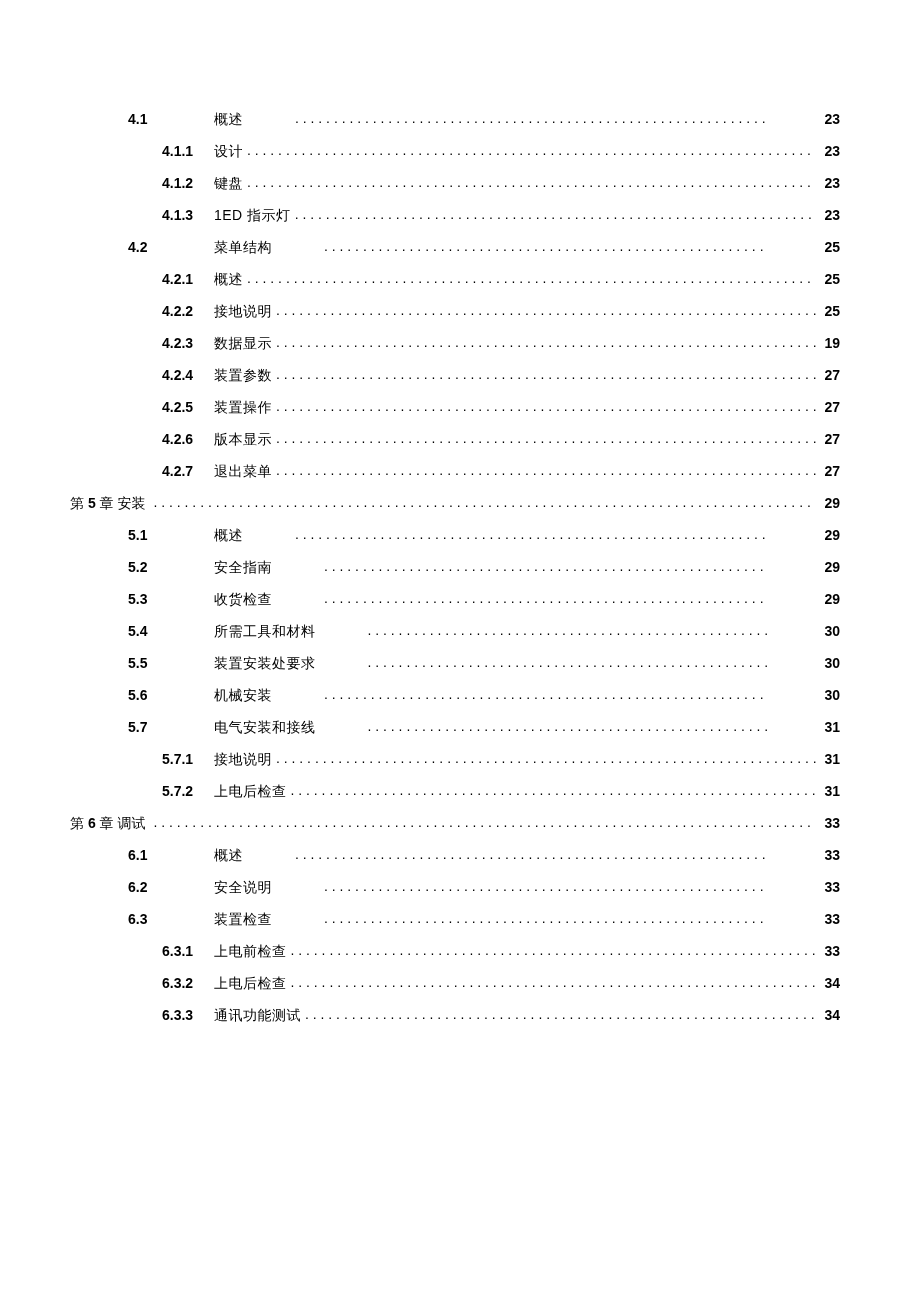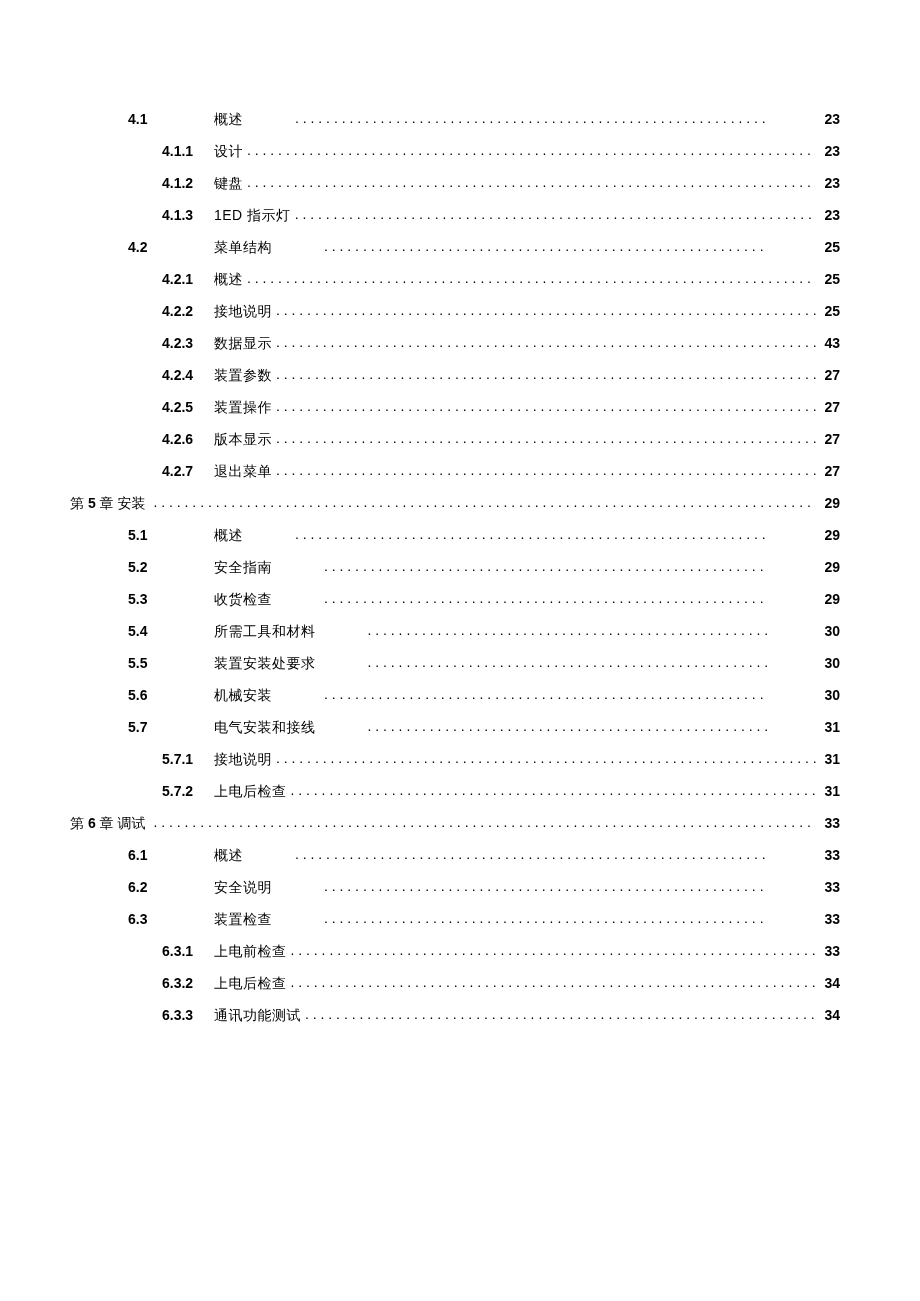--- a/index.html
+++ b/index.html
@@ -120,21 +120,21 @@
       <div class="toc-row indent-2">
         <span class="num num-w2">4.2.2</span>
         <span class="title">接地说明</span>
         <span class="leaders"></span>
         <span class="pg">25</span>
       </div>
       <div class="toc-row indent-2">
         <span class="num num-w2">4.2.3</span>
         <span class="title">数据显示</span>
         <span class="leaders"></span>
-        <span class="pg">43</span>
+        <span class="pg">19</span>
       </div>
       <div class="toc-row indent-2">
         <span class="num num-w2">4.2.4</span>
         <span class="title">装置参数</span>
         <span class="leaders"></span>
         <span class="pg">27</span>
       </div>
       <div class="toc-row indent-2">
         <span class="num num-w2">4.2.5</span>
         <span class="title">装置操作</span>

